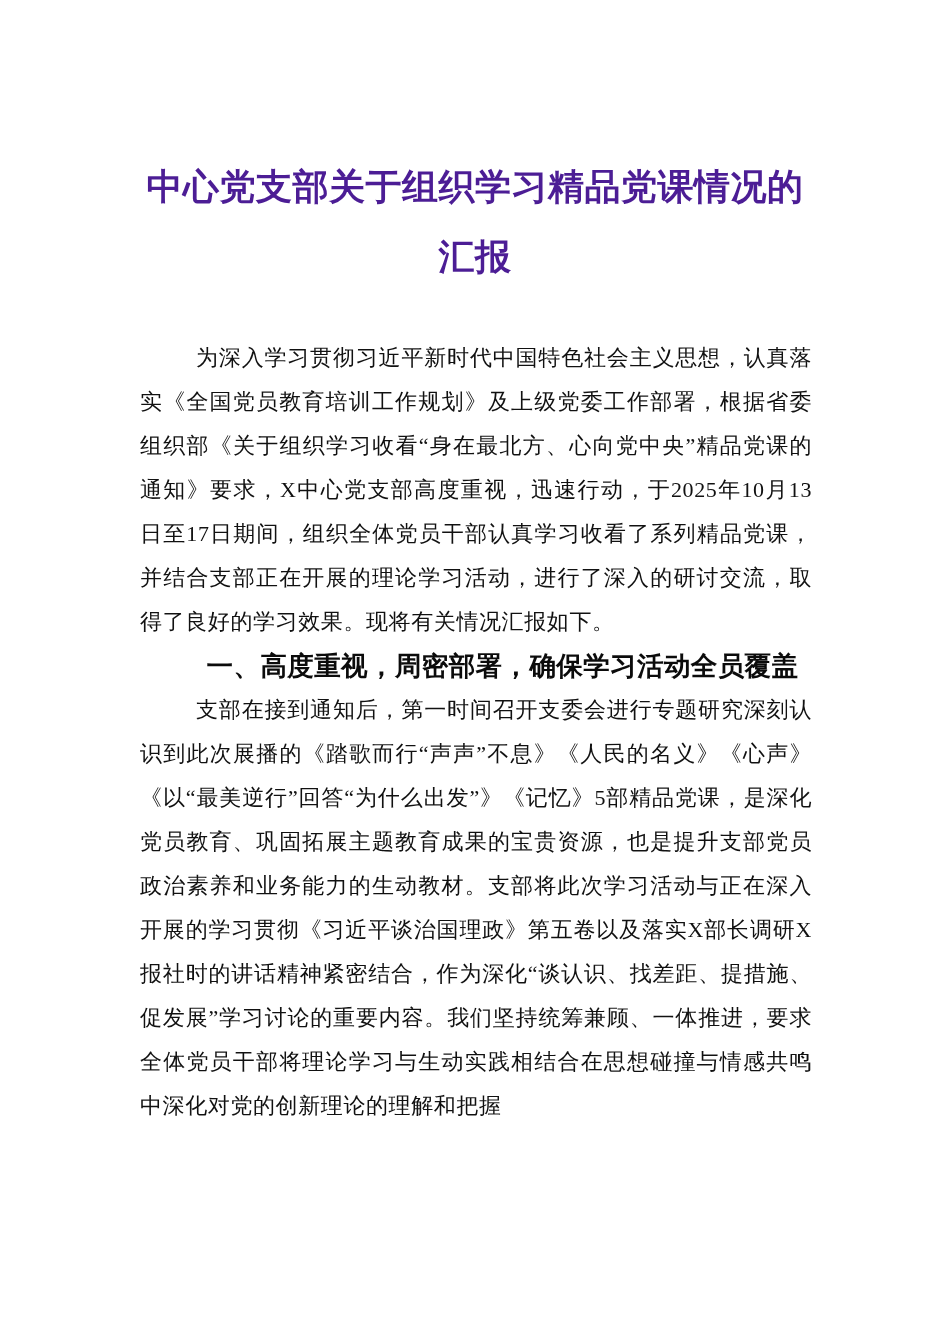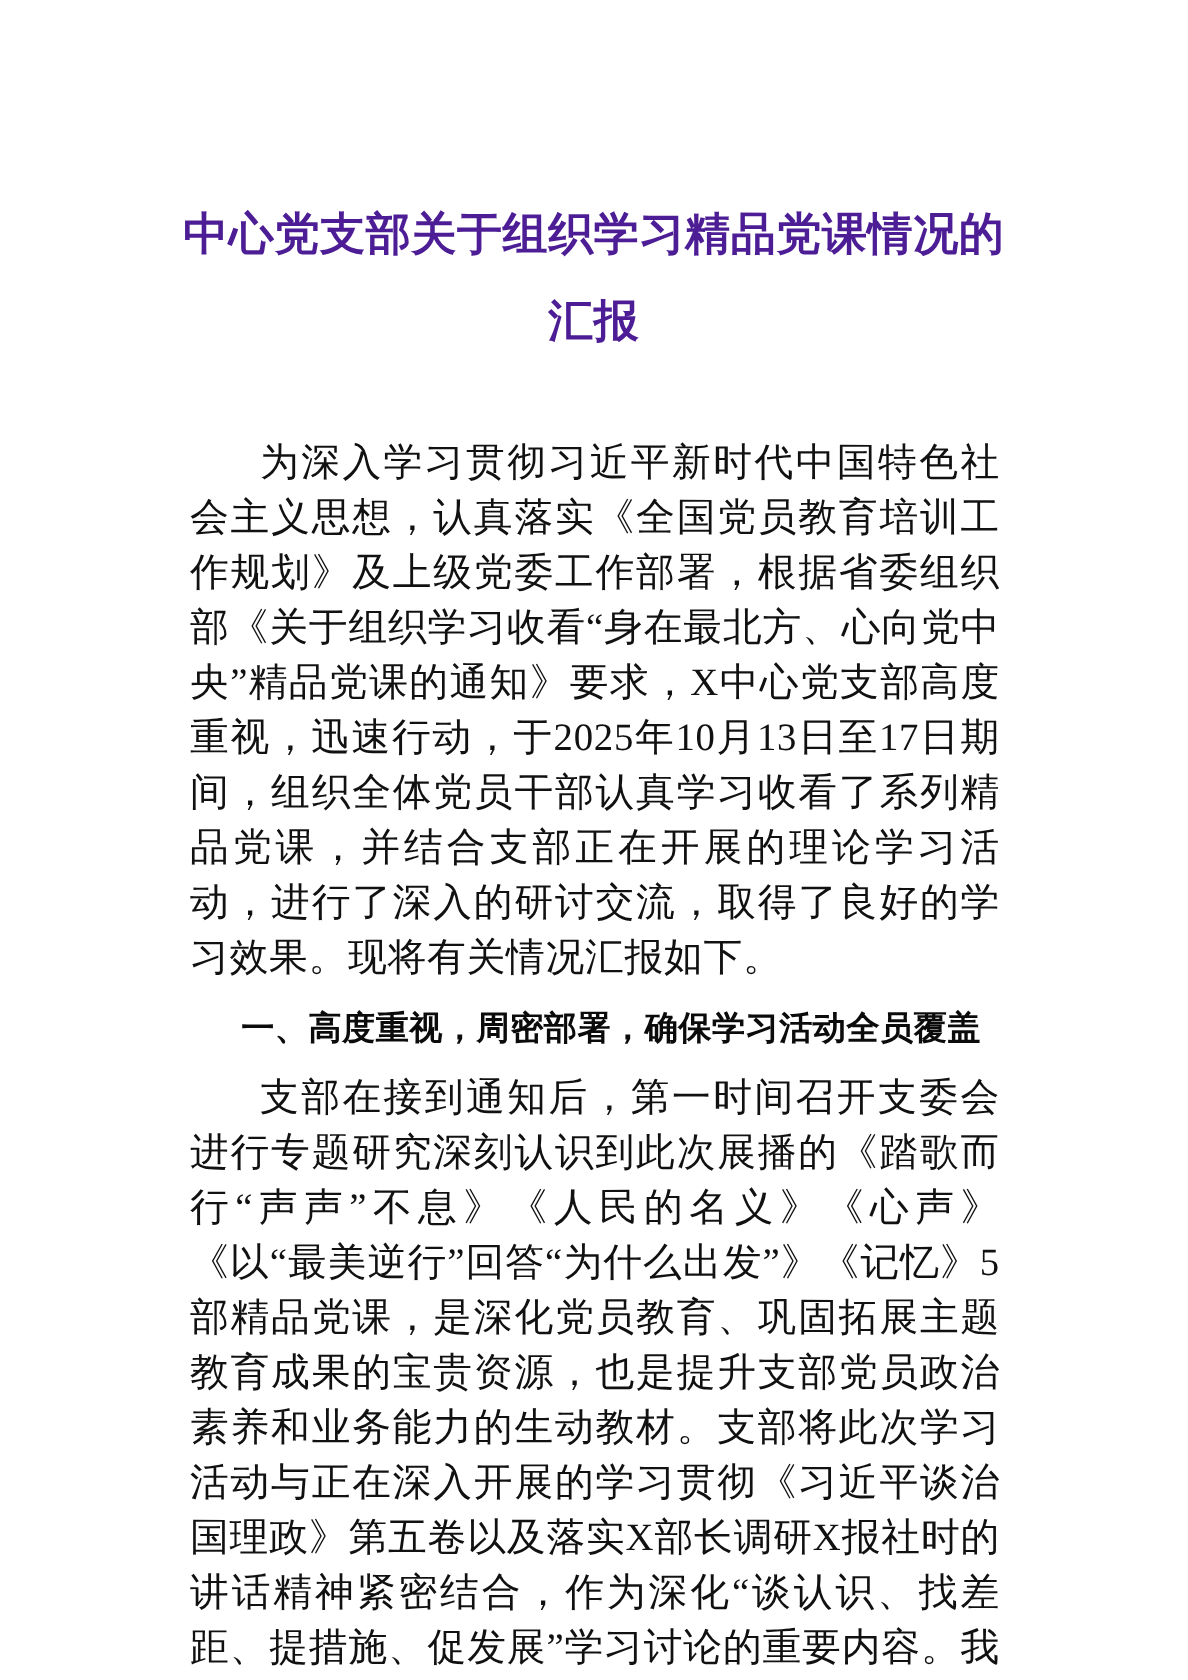--- a/index.html
+++ b/index.html
@@ -41,42 +41,42 @@
 
   
   .body-col {
     position: absolute;
     left: 140px;
     top: 336px;
     width: 672px;
   }
 
   p.para {
-    margin: 12px;
+    margin: 0;
     font-family: "Liberation Serif", "DejaVu Serif", serif;
-    font-size: 31px;
+    font-size: 22px;
     line-height: 44px;
     text-align: justify;
     text-justify: inter-ideograph;
     text-indent: 56px;
     letter-spacing: 0.6px;
     color: #111111;
     word-break: break-all;
   }
 
   h2.section-heading {
     margin: 0;
     font-family: "Liberation Sans", "DejaVu Sans", sans-serif;
     font-weight: bold;
     font-size: 26.5px;
     line-height: 44px;
     text-indent: 53px;
     letter-spacing: 0.4px;
     color: #0b0b0b;
-    text-align: left;
+    text-align: center;
   }
 
   
   p.para.truncated {
     text-align: justify;
   }
 </style>
 </head>
 <body>
 

